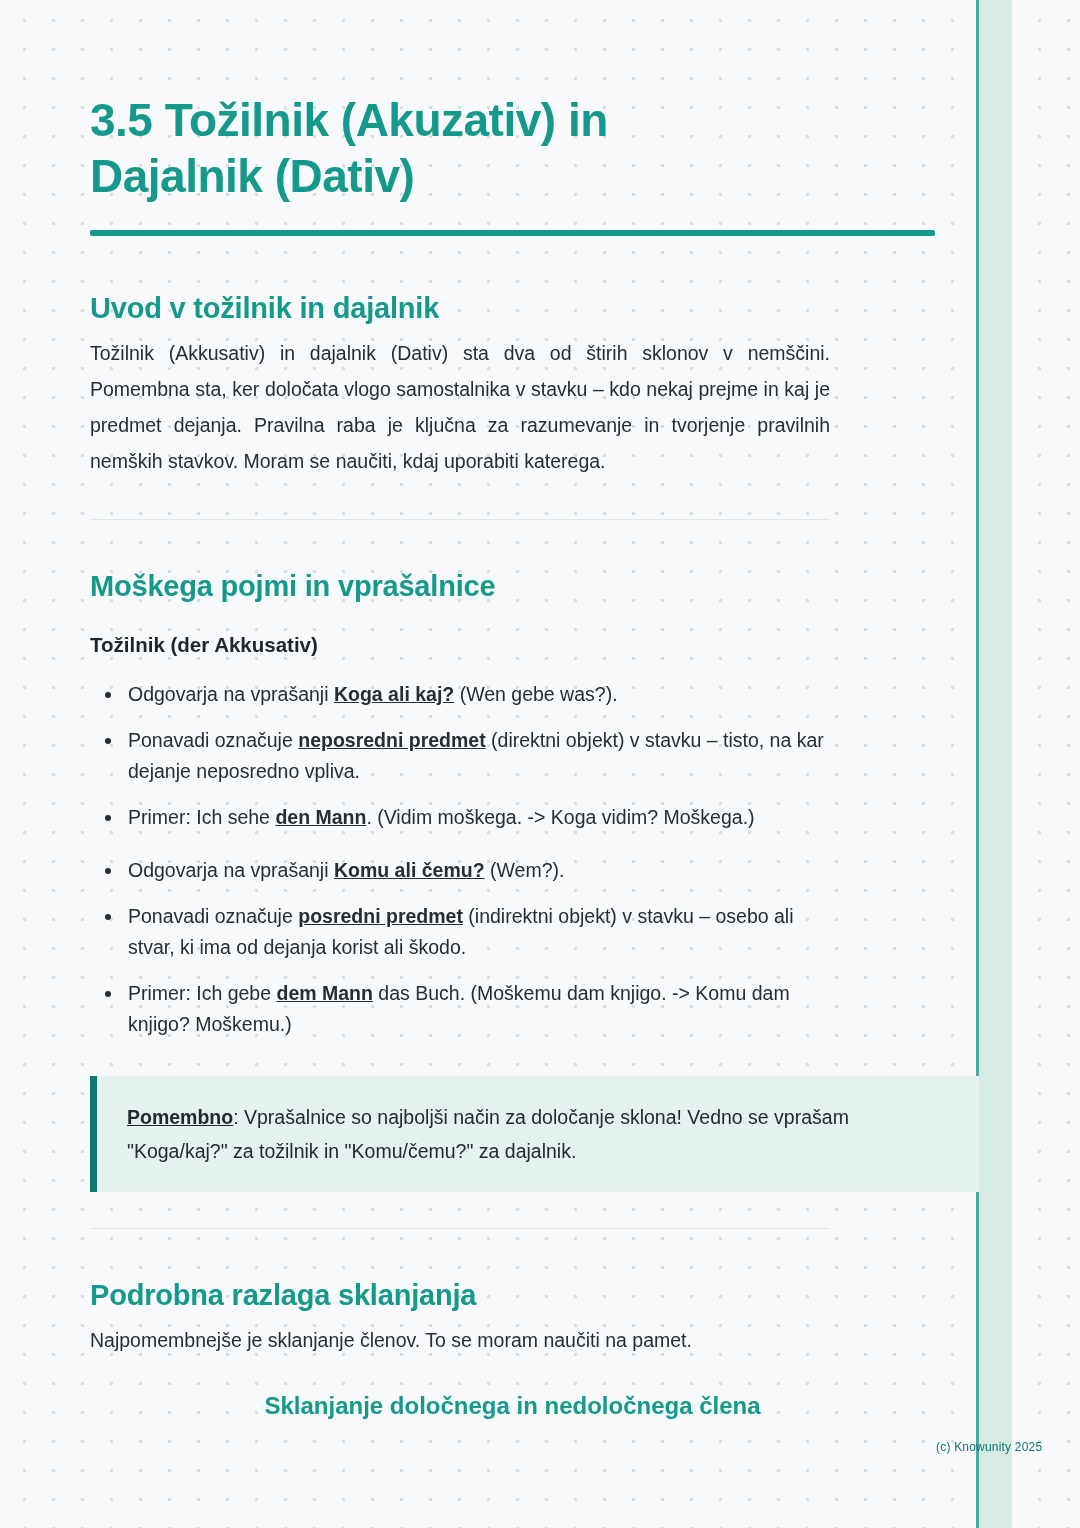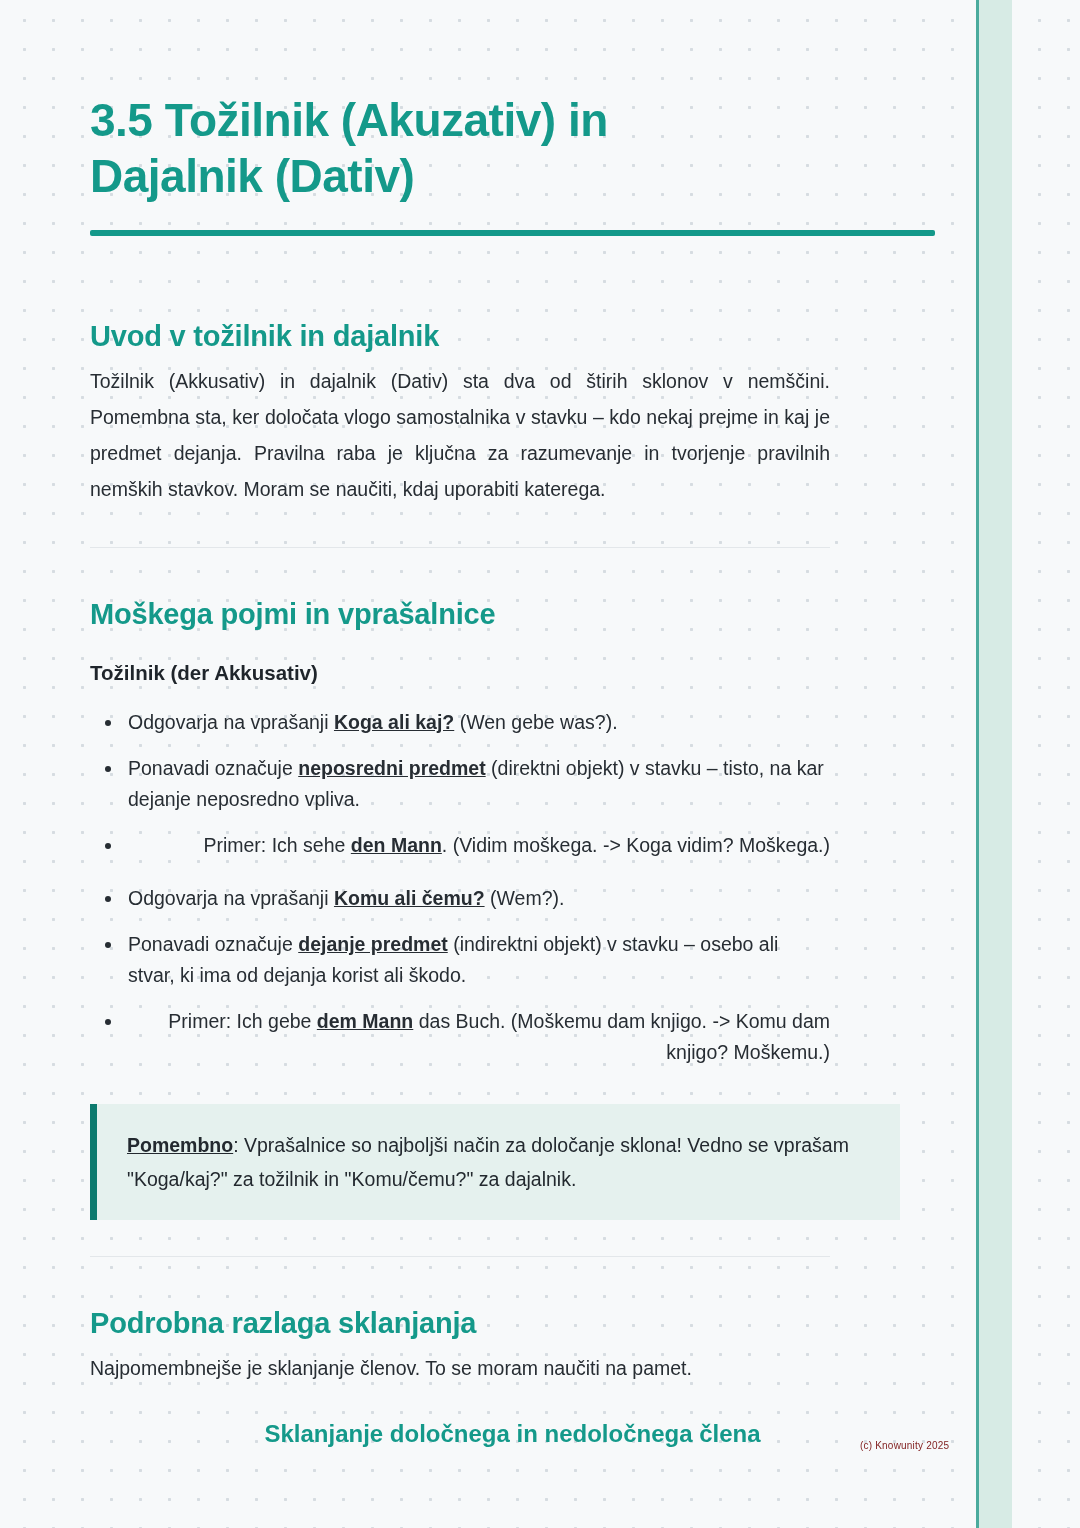--- a/index.html
+++ b/index.html
@@ -55,21 +55,21 @@
   }
 
   h2.section-heading {
     font-size: 29px;
     font-weight: 700;
     color: #14998a;
     margin-top: 50px;
     letter-spacing: -0.2px;
   }
 
-  h2.section-heading.first { margin-top: 84px; }
+  h2.section-heading.first { margin-top: 56px; }
 
   p.body-text {
     width: 740px;
     font-size: 19.5px;
     line-height: 36px;
     color: #272d33;
     margin-top: 10px;
   }
 
   p.body-text.justified { text-align: justify; }
@@ -100,49 +100,49 @@
   }
 
   ul.bullet-list li {
     font-size: 19.5px;
     line-height: 31px;
     color: #272d33;
     margin-bottom: 15px;
     padding-left: 4px;
   }
 
-  ul.bullet-list li:last-child { margin-bottom: 0; text-align: right; }
+  ul.bullet-list li:last-child { margin-bottom: 0; }
 
   .bold-seg { font-weight: 700; text-decoration: underline; }
 
   .callout {
-    width: 810px;
+    width: 889px;
     margin-top: 36px;
     background: #e5f1ee;
     border-left: 7px solid #0c7a6e;
     padding: 24px 30px;
     font-size: 19.5px;
     line-height: 34px;
     color: #23292f;
   }
 
   h3.teal-subheading {
     font-size: 24px;
     font-weight: 700;
     color: #14998a;
     margin-top: 34px;
     text-align: center;
   }
 
   .footer-credit {
     position: absolute;
-    left: 860px;
+    left: 936px;
     top: 1440px;
-    font-size: 10px;
-    color: #7f1d1d;
+    font-size: 12px;
+    color: #0f766e;
     letter-spacing: 0.2px;
   }
 </style>
 </head>
 <body>
 
 <div class="edge-strip"></div>
 
 <div class="content">
 
@@ -162,21 +162,21 @@
 
   <ul class="bullet-list">
     <li><span>Odgovarja na vprašanji </span><span class="bold-seg">Koga ali kaj?</span><span> (Wen gebe was?).</span></li>
     <li><span>Ponavadi označuje </span><span class="bold-seg">neposredni predmet</span><span> (direktni objekt) v stavku – tisto, na kar dejanje neposredno vpliva.</span></li>
     <li><span>Primer: Ich sehe </span><span class="bold-seg">den Mann</span><span>. (Vidim moškega. -&gt; Koga vidim? Moškega.)</span></li>
   </ul>
 
 
   <ul class="bullet-list">
     <li><span>Odgovarja na vprašanji </span><span class="bold-seg">Komu ali čemu?</span><span> (Wem?).</span></li>
-    <li><span>Ponavadi označuje </span><span class="bold-seg">dejanje predmet</span><span> (indirektni objekt) v stavku – osebo ali stvar, ki ima od dejanja korist ali škodo.</span></li>
+    <li><span>Ponavadi označuje </span><span class="bold-seg">posredni predmet</span><span> (indirektni objekt) v stavku – osebo ali stvar, ki ima od dejanja korist ali škodo.</span></li>
     <li><span>Primer: Ich gebe </span><span class="bold-seg">dem Mann</span><span> das Buch. (Moškemu dam knjigo. -&gt; Komu dam knjigo? Moškemu.)</span></li>
   </ul>
 
   <div class="callout"><span class="bold-seg">Pomembno</span><span>: Vprašalnice so najboljši način za določanje sklona! Vedno se vprašam "Koga/kaj?" za tožilnik in "Komu/čemu?" za dajalnik.</span></div>
 
   <div class="divider second"></div>
 
   <h2 class="section-heading">Podrobna razlaga sklanjanja</h2>
 
   <p class="body-text">Najpomembnejše je sklanjanje členov. To se moram naučiti na pamet.</p>

